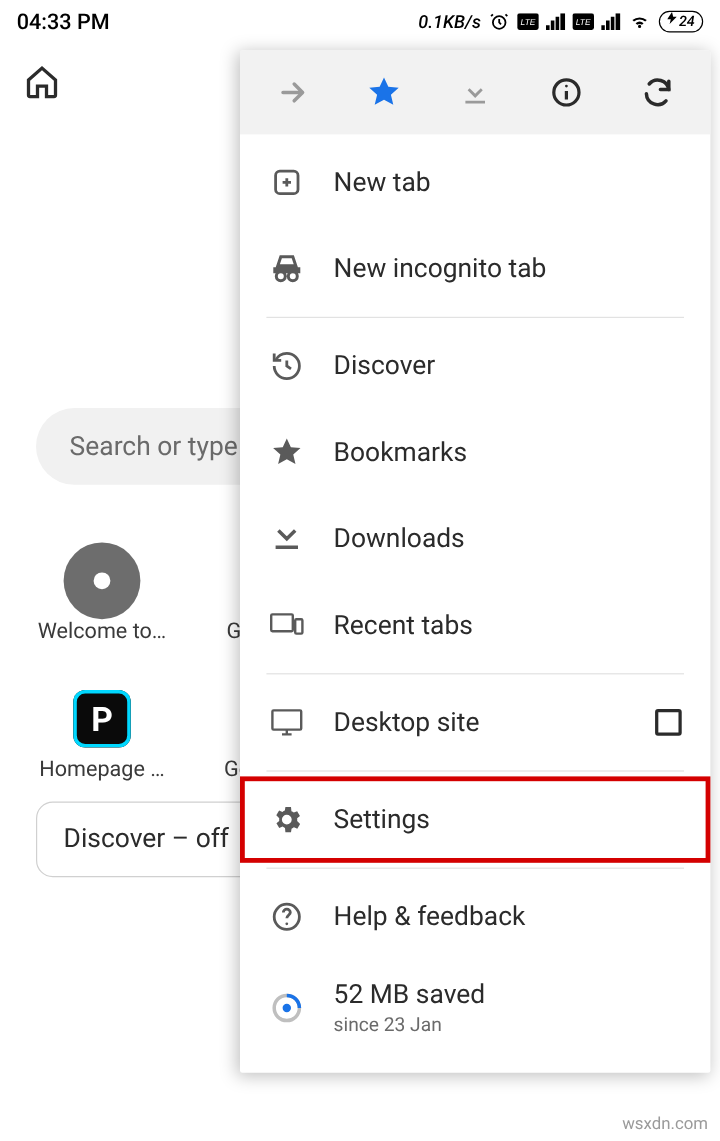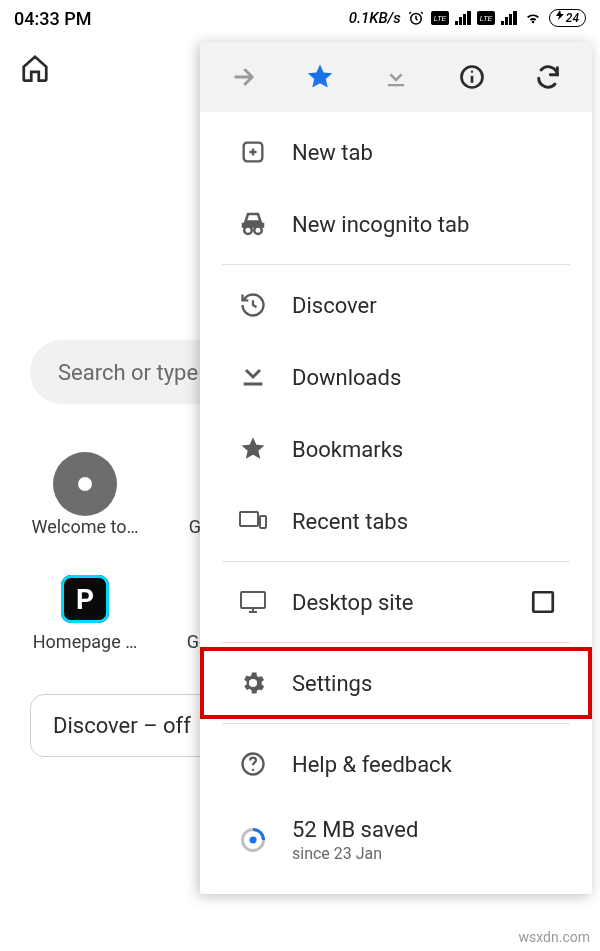--- a/index.html
+++ b/index.html
@@ -60,21 +60,21 @@
   .tile-icon.dark-circle { background:#6d6d6d; }
   .tile-icon .dot { width:14px; height:14px; background:#fff; border-radius:50%; }
   .tile-icon.app-p {
     width:48px; height:48px; border-radius:10px; background:#0a0a0a;
     box-shadow: 0 0 0 3px #00d8ff inset; color:#fff; font-weight:700; font-size:28px;
     display:flex; align-items:center; justify-content:center;
   }
   .tile-label { font-size:18px; color:#3a3a3a; white-space:nowrap; overflow:hidden; text-overflow:ellipsis; width:100%; text-align:center;}
   .tiles-row2 { margin-top: 30px; }
   .discover {
-    margin-top: 42px;
+    margin-top: 16px;
     border: 1.5px solid #d0d0d0;
     border-radius: 14px;
     padding: 18px 22px;
     font-size: 22px;
     color:#2b2b2b;
     width: 220px;
   }
   
   .menu {
     position:absolute;
@@ -89,21 +89,21 @@
     height: 70px;
     background:#f2f2f2;
     display:flex; align-items:center; justify-content:space-around;
     padding: 0 6px;
   }
   .menu-top .mt-btn { width:44px; height:44px; display:flex; align-items:center; justify-content:center; }
   .menu-list { padding: 4px 0 14px 0; }
   .menu-item {
     display:flex; align-items:center;
     height: 72px;
-    padding: 0 36px;
+    padding: 0 22px;
     gap: 22px;
     font-size: 22px;
     color:#2b2b2b;
     position:relative;
   }
   .menu-item .mi-icon { width: 34px; height:34px; display:flex; align-items:center; justify-content:center; color:#5a5a5a; }
   .menu-item .mi-check { margin-left:auto; }
   .menu-sep { height:1px; background:#e2e2e2; margin: 4px 22px; }
   .menu-item.highlight { outline: 4px solid #d40000; outline-offset:-4px; }
   .menu-item.two-line { flex-direction:row; align-items:center; height: 80px; }
@@ -266,33 +266,33 @@
       <span class="mi-icon">
         <svg width="28" height="28" viewBox="0 0 24 24" fill="none" stroke="#5a5a5a" stroke-width="2">
             <path d="M3 12a9 9 0 109-9 9 9 0 00-8 5"></path>
             <path d="M3 3v5h5M12 8v4l3 2"></path>
           </svg>
       </span>
       <span>Discover</span>
     </div>
     <div class="menu-item">
       <span class="mi-icon">
+        <svg width="28" height="28" viewBox="0 0 24 24" fill="#5a5a5a">
+            <path d="M12 2l2.9 6.3 6.9.6-5.2 4.6 1.6 6.8L12 16.9 5.8 20.3l1.6-6.8L2.2 8.9l6.9-.6z"></path>
+          </svg>
+      </span>
+      <span>Bookmarks</span>
+    </div>
+    <div class="menu-item">
+      <span class="mi-icon">
         <svg width="28" height="28" viewBox="0 0 24 24" fill="none" stroke="#5a5a5a" stroke-width="2.5">
             <path d="M6 6l6 6 6-6M4 18h16"></path>
           </svg>
       </span>
       <span>Downloads</span>
-    </div>
-    <div class="menu-item">
-      <span class="mi-icon">
-        <svg width="28" height="28" viewBox="0 0 24 24" fill="#5a5a5a">
-            <path d="M12 2l2.9 6.3 6.9.6-5.2 4.6 1.6 6.8L12 16.9 5.8 20.3l1.6-6.8L2.2 8.9l6.9-.6z"></path>
-          </svg>
-      </span>
-      <span>Bookmarks</span>
     </div>
     <div class="menu-item">
       <span class="mi-icon">
         <svg width="30" height="24" viewBox="0 0 30 24" fill="none" stroke="#5a5a5a" stroke-width="2">
             <rect x="2" y="3" width="18" height="14" rx="1"></rect>
             <rect x="22" y="7" width="6" height="12" rx="1"></rect>
           </svg>
       </span>
       <span>Recent tabs</span>
     </div>

